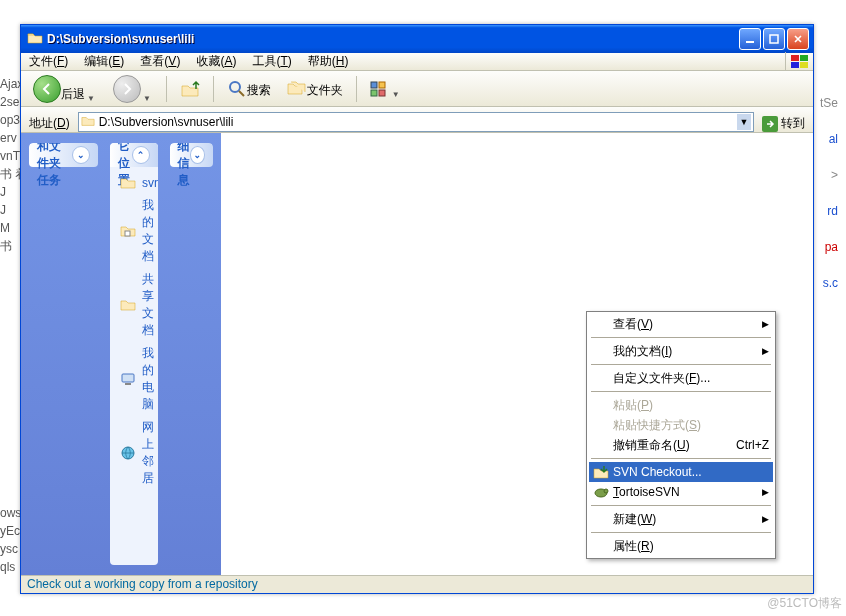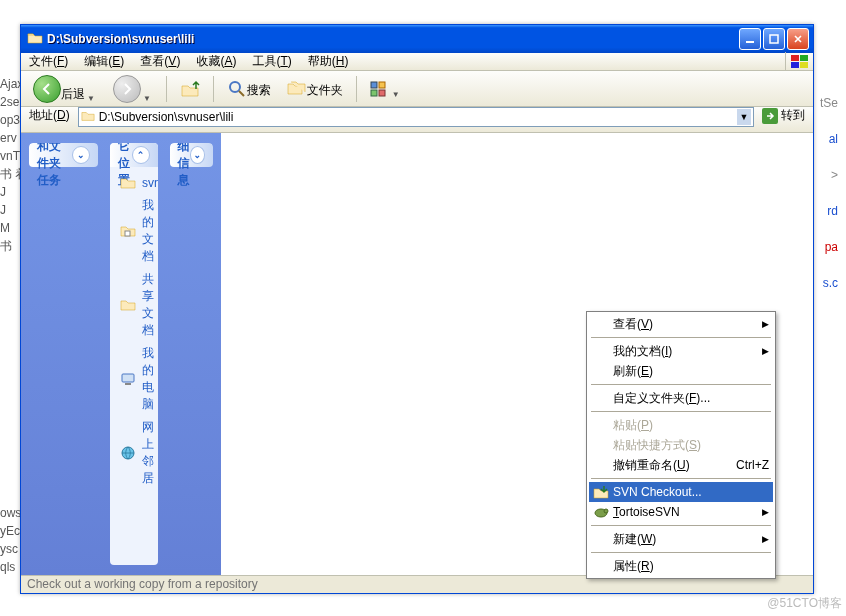--- a/index.html
+++ b/index.html
@@ -33,21 +33,21 @@
   .toolbar { height: 36px; background: linear-gradient(to bottom, #fdfdfb, #ece9d8); border-bottom: 1px solid #c0c0b0; display: flex; align-items: center; padding: 0 6px; gap: 4px; }
   .tb-item { display: flex; align-items: flex-end; padding: 2px 6px; cursor: pointer; }
   .tb-nav-btn { width: 28px; height: 28px; border-radius: 50%; display: flex; align-items: center; justify-content: center; }
   .tb-nav-btn.back { background: radial-gradient(circle at 30% 30%, #a6e08a, #3a9f2f); border: 1px solid #2a7a20; }
   .tb-nav-btn.fwd { background: radial-gradient(circle at 30% 30%, #eee, #bbb); border: 1px solid #999; }
   .tb-nav-btn svg { width: 14px; height: 14px; }
   .tb-dropdown-arrow { font-size: 8px; color: #555; padding: 0 2px;}
   .tb-sep { width: 1px; height: 26px; background: #c0c0b0; margin: 0 3px; }
   .tb-icon { width: 20px; height: 20px; display: flex; align-items: center; justify-content: center; }
 
-  .addressbar { height: 26px; background: linear-gradient(to bottom, #fdfdfb, #ece9d8); border-bottom: 1px solid #c0c0b0; display: flex; align-items: flex-start; padding: 0 4px; gap: 4px; }
+  .addressbar { height: 26px; background: linear-gradient(to bottom, #fdfdfb, #ece9d8); border-bottom: 1px solid #c0c0b0; display: flex; align-items: flex-end; padding: 0 4px; gap: 4px; }
   .addressbar .addr-label { padding: 0 4px; }
   .addressbar .addr-field { flex: 1; height: 20px; border: 1px solid #7f9db9; background: #fff; display: flex; align-items: center; padding: 0 2px; }
   .addressbar .addr-field .addr-text { flex: 1; }
   .addressbar .addr-field .addr-drop { width: 14px; text-align: center; cursor: pointer; font-size: 9px; background: #c9d8ed; height: 16px; line-height: 16px;}
   .addressbar .go-btn { display: flex; align-items: center; gap: 3px; cursor: pointer; padding: 0 4px;}
   .addressbar .go-btn .go-arrow { width: 16px; height: 16px; background: #4a9b3a; border-radius: 2px; display: flex; align-items: center; justify-content: center; color: #fff; }
 
   .content-area { flex: 1; display: flex; background: #fff; position: relative; }
 
   .side-panel { width: 200px; background: linear-gradient(to bottom, #7495e6 0%, #6480d6 100%); padding: 10px 8px; display: flex; flex-direction: row; gap: 12px; }
@@ -66,21 +66,21 @@
   .context-menu { position: absolute; left: 365px; top: 178px; width: 190px; background: #fff; border: 1px solid #808080; box-shadow: 2px 2px 4px rgba(0,0,0,0.3); padding: 2px; z-index: 50; }
   .cm-item { height: 20px; display: flex; align-items: center; padding: 0 4px 0 24px; position: relative; cursor: pointer; }
   .cm-item.sel { background: #316ac5; color: #fff; }
   .cm-item.disabled { color: #aca899; cursor: default; }
   .cm-item .cm-icon { position: absolute; left: 4px; width: 16px; height: 16px; }
   .cm-item .cm-label { flex: 1; }
   .cm-item .cm-shortcut { padding-left: 8px; }
   .cm-item .cm-arrow { font-size: 9px; padding-left: 6px;}
   .cm-sep { height: 1px; background: #aca899; margin: 3px 2px; }
 
-  .statusbar { height: 18px; background: #ece9d8; border-top: 1px solid #c0c0b0; padding: 1px 6px; color: #737373; font-family: "Courier New", monospace; }
+  .statusbar { height: 18px; background: #ece9d8; border-top: 1px solid #c0c0b0; padding: 1px 6px; color: #0369a1; font-family: "Courier New", monospace; }
 
   .u-key { text-decoration: underline; }
 
   
   .folder-svg { fill: #fceabb; stroke: #d4a019; stroke-width: 0.5; }
 </style>
 </head>
 <body>
 
 <div class="background-fragments">
@@ -306,23 +306,20 @@
       <div class="context-menu">
         <div class="cm-item">
           <span class="cm-label"><span>查看</span>(<span class="u-key">V</span>)</span>
           <span class="cm-arrow">▶</span>
         </div>
         <div class="cm-sep"></div>
         <div class="cm-item">
           <span class="cm-label"><span>我的文档</span>(<span class="u-key">I</span>)</span>
           <span class="cm-arrow">▶</span>
         </div>
-        <div class="cm-item">
-          <span class="cm-label"><span>刷新</span>(<span class="u-key">E</span>)</span>
-        </div>
         <div class="cm-sep"></div>
         <div class="cm-item">
           <span class="cm-label"><span>自定义文件夹</span>(<span class="u-key">F</span>)...</span>
         </div>
         <div class="cm-sep"></div>
         <div class="cm-item disabled">
           <span class="cm-label"><span>粘贴</span>(<span class="u-key">P</span>)</span>
         </div>
         <div class="cm-item disabled">
           <span class="cm-label"><span>粘贴快捷方式</span>(<span class="u-key">S</span>)</span>

